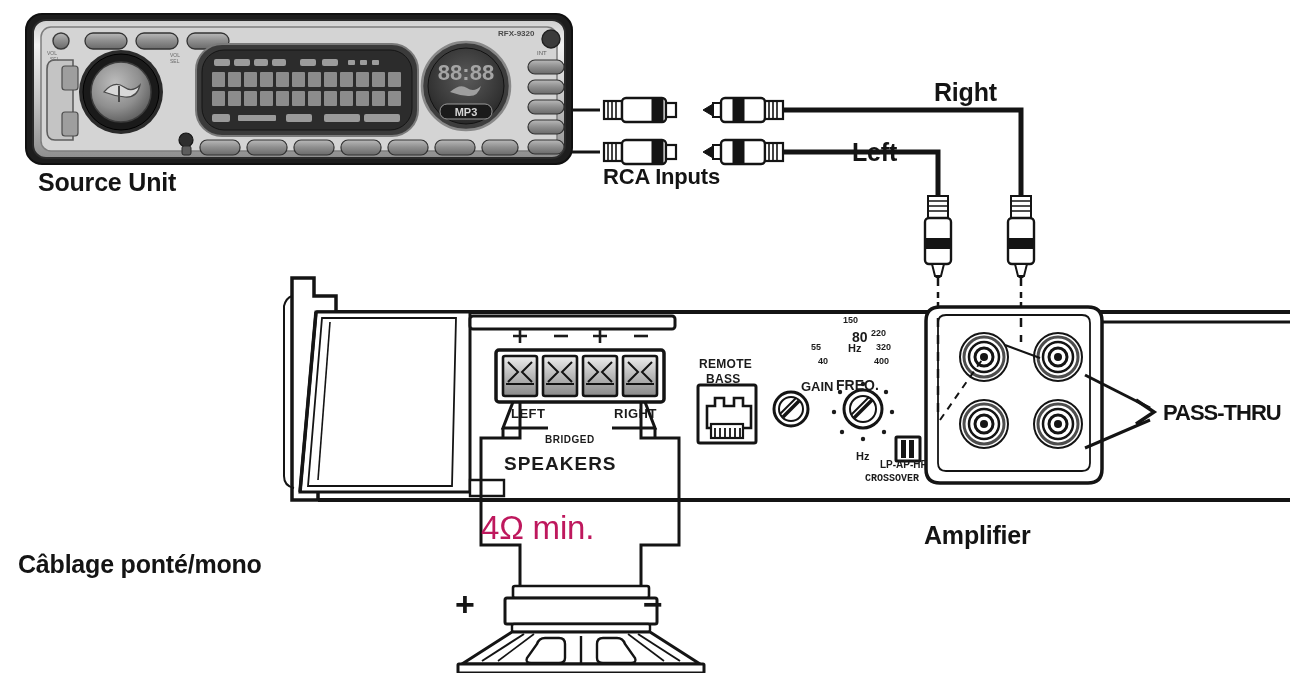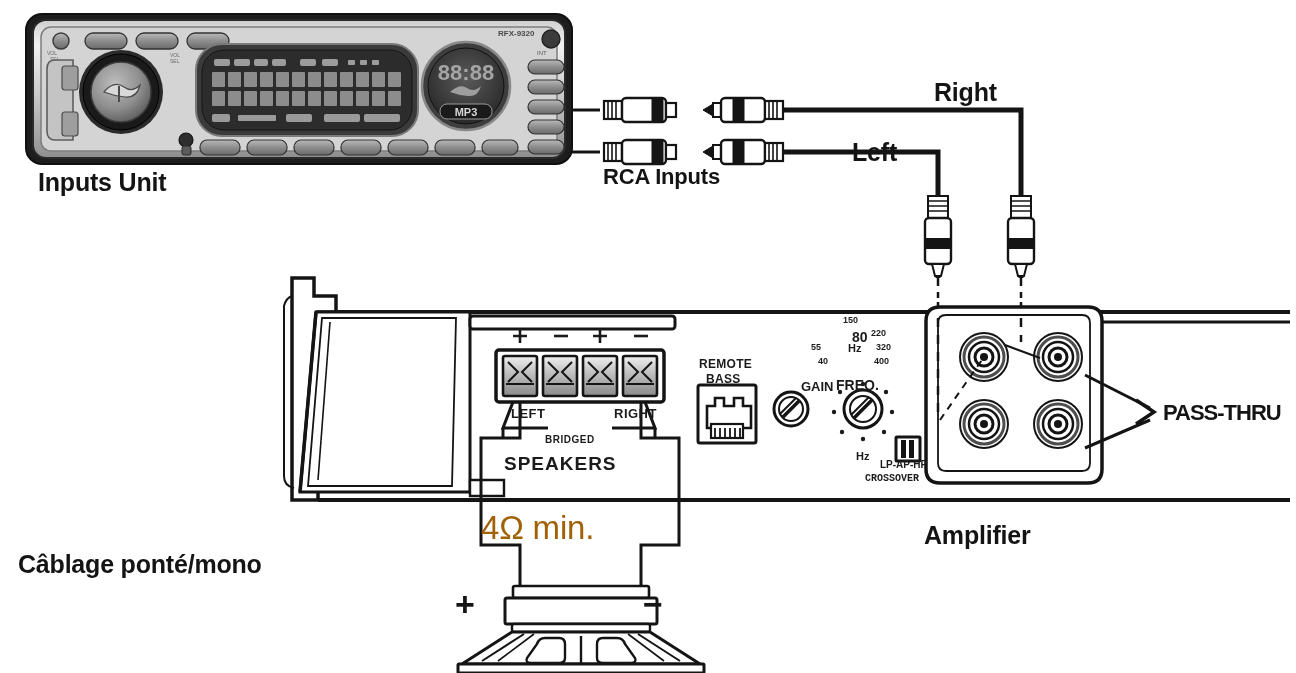--- a/index.html
+++ b/index.html
@@ -29,21 +29,21 @@
     white-space: nowrap;
     letter-spacing: -0.2px;
   }
   .lbl-source   { left: 38px;  top: 168px; font-size: 25px; }
   .lbl-rca      { left: 603px; top: 164px; font-size: 22px; }
   .lbl-right    { left: 934px; top: 78px;  font-size: 25px; }
   .lbl-left     { left: 852px; top: 138px; font-size: 25px; }
   .lbl-passthru { left: 1163px;top: 400px; font-size: 22px; letter-spacing:-1px;}
   .lbl-amp      { left: 924px; top: 521px; font-size: 25px; }
   .lbl-cablage  { left: 18px;  top: 550px; font-size: 25px; }
-  .lbl-ohm      { left: 481px; top: 509px; font-size: 33px; font-weight:normal; color:#a16207;}
+  .lbl-ohm      { left: 481px; top: 509px; font-size: 33px; font-weight:normal; color:#be185d;}
 
   .amp-txt {
     position: absolute;
     font-family: "Liberation Sans", sans-serif;
     font-weight: bold;
     color: #1b1b1b;
     white-space: nowrap;
     text-align: right;
   }
   .t-speakers { left: 504px; top: 453px; font-size: 19px; letter-spacing:1px;}
@@ -457,21 +457,21 @@
       <path d="M628 634 L664 661" stroke="#141414" stroke-width="1.6" fill="none"></path>
       <path d="M545 638 q-6 0 -8 6 l-10 14 q-2 5 4 5 h28 q6 0 6 -5 v-14 q0 -6 -6 -6 z" fill="#ffffff" stroke="#141414" stroke-width="2.4"></path>
       <path d="M617 638 q6 0 8 6 l10 14 q2 5 -4 5 h-28 q-6 0 -6 -5 v-14 q0 -6 6 -6 z" fill="#ffffff" stroke="#141414" stroke-width="2.4"></path>
       <path d="M581 636 v28" stroke="#141414" stroke-width="2.4" fill="none"></path>
 
       <rect x="458" y="664" width="246" height="9" rx="1" fill="#ffffff" stroke="#141414" stroke-width="3"></rect>
     </g>
 
   </svg>
 
-  <div class="lbl lbl-source">Inputs Unit</div>
+  <div class="lbl lbl-source">Source Unit</div>
   <div class="lbl lbl-rca">RCA Inputs</div>
   <div class="lbl lbl-right">Right</div>
   <div class="lbl lbl-left">Left</div>
   <div class="lbl lbl-passthru">PASS-THRU</div>
   <div class="lbl lbl-amp">Amplifier</div>
   <div class="lbl lbl-cablage">Câblage ponté/mono</div>
   <div class="lbl lbl-ohm">4Ω min.</div>
 
   <div class="amp-txt t-speakers">SPEAKERS</div>
   <div class="amp-txt t-left">LEFT</div>

